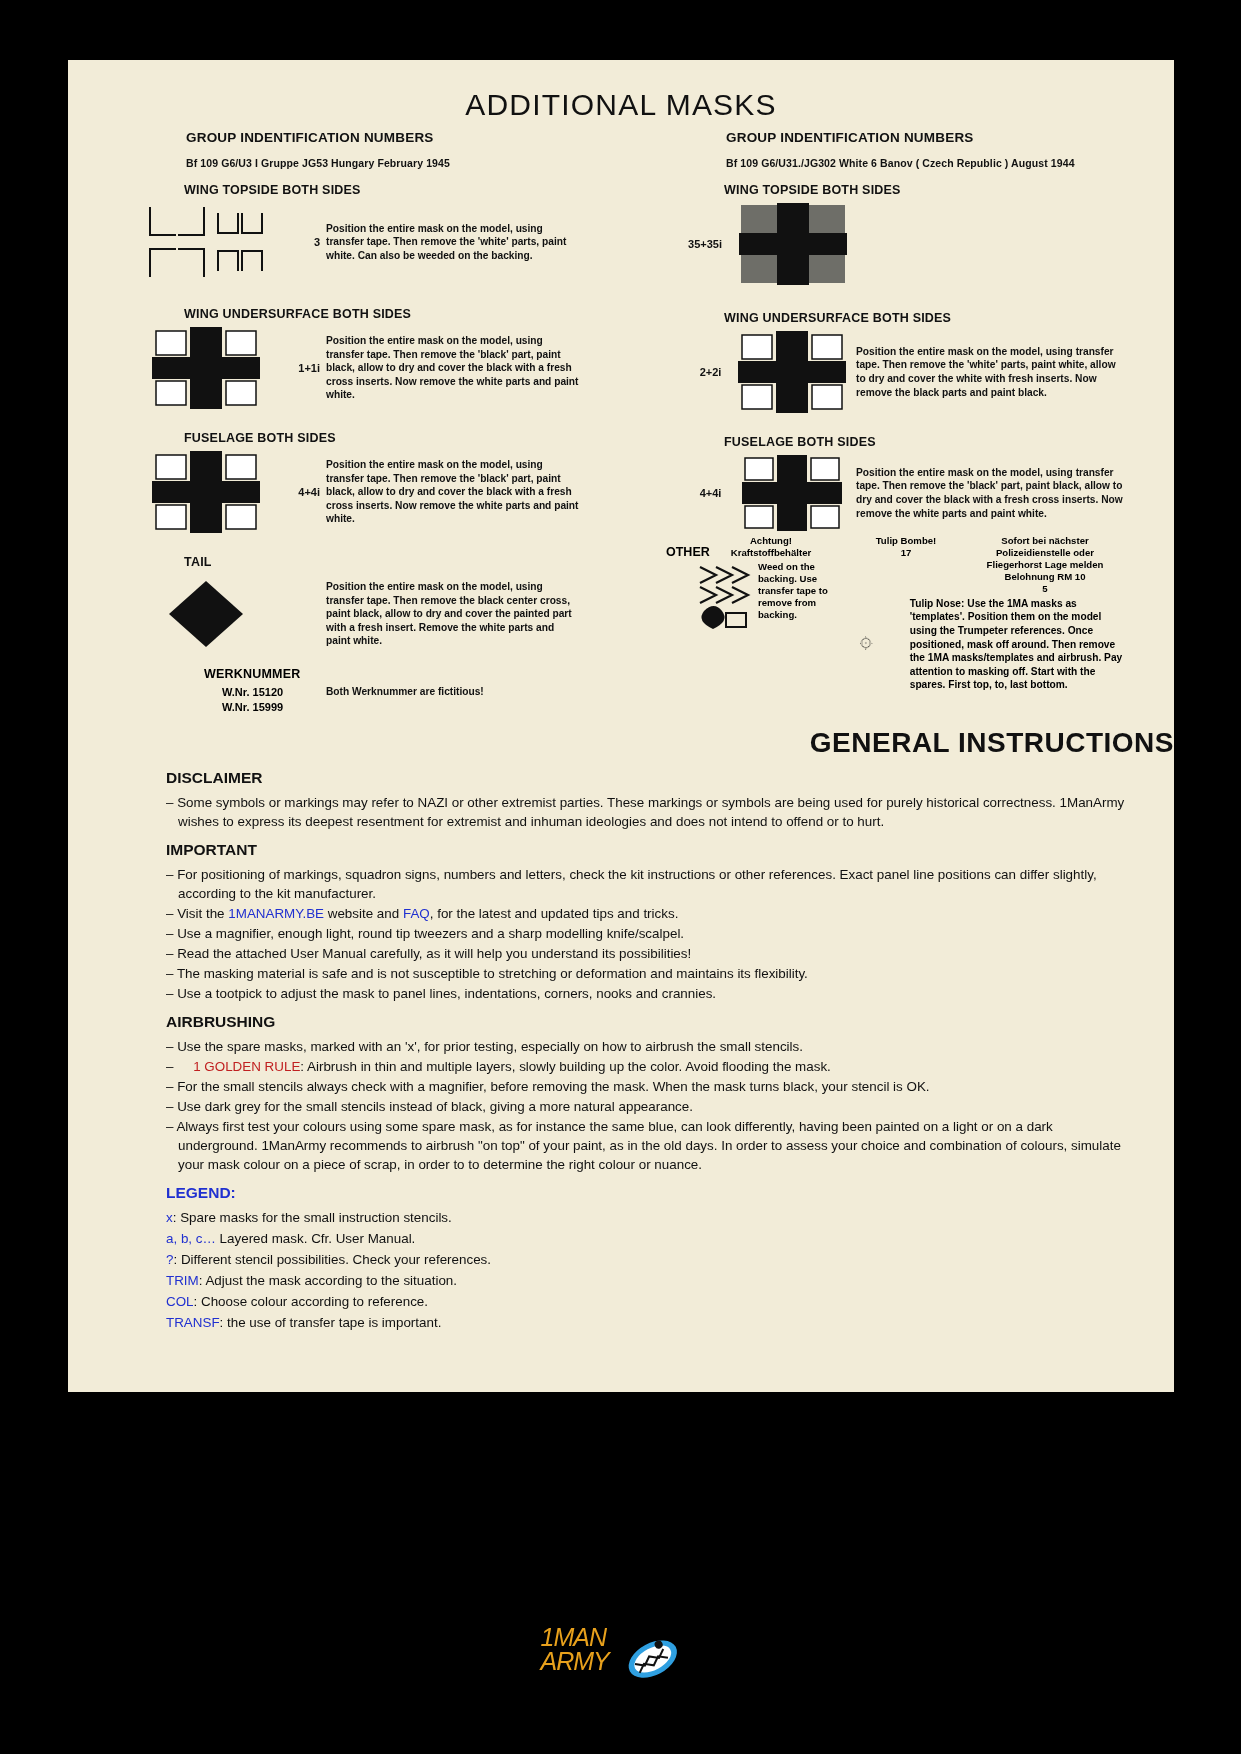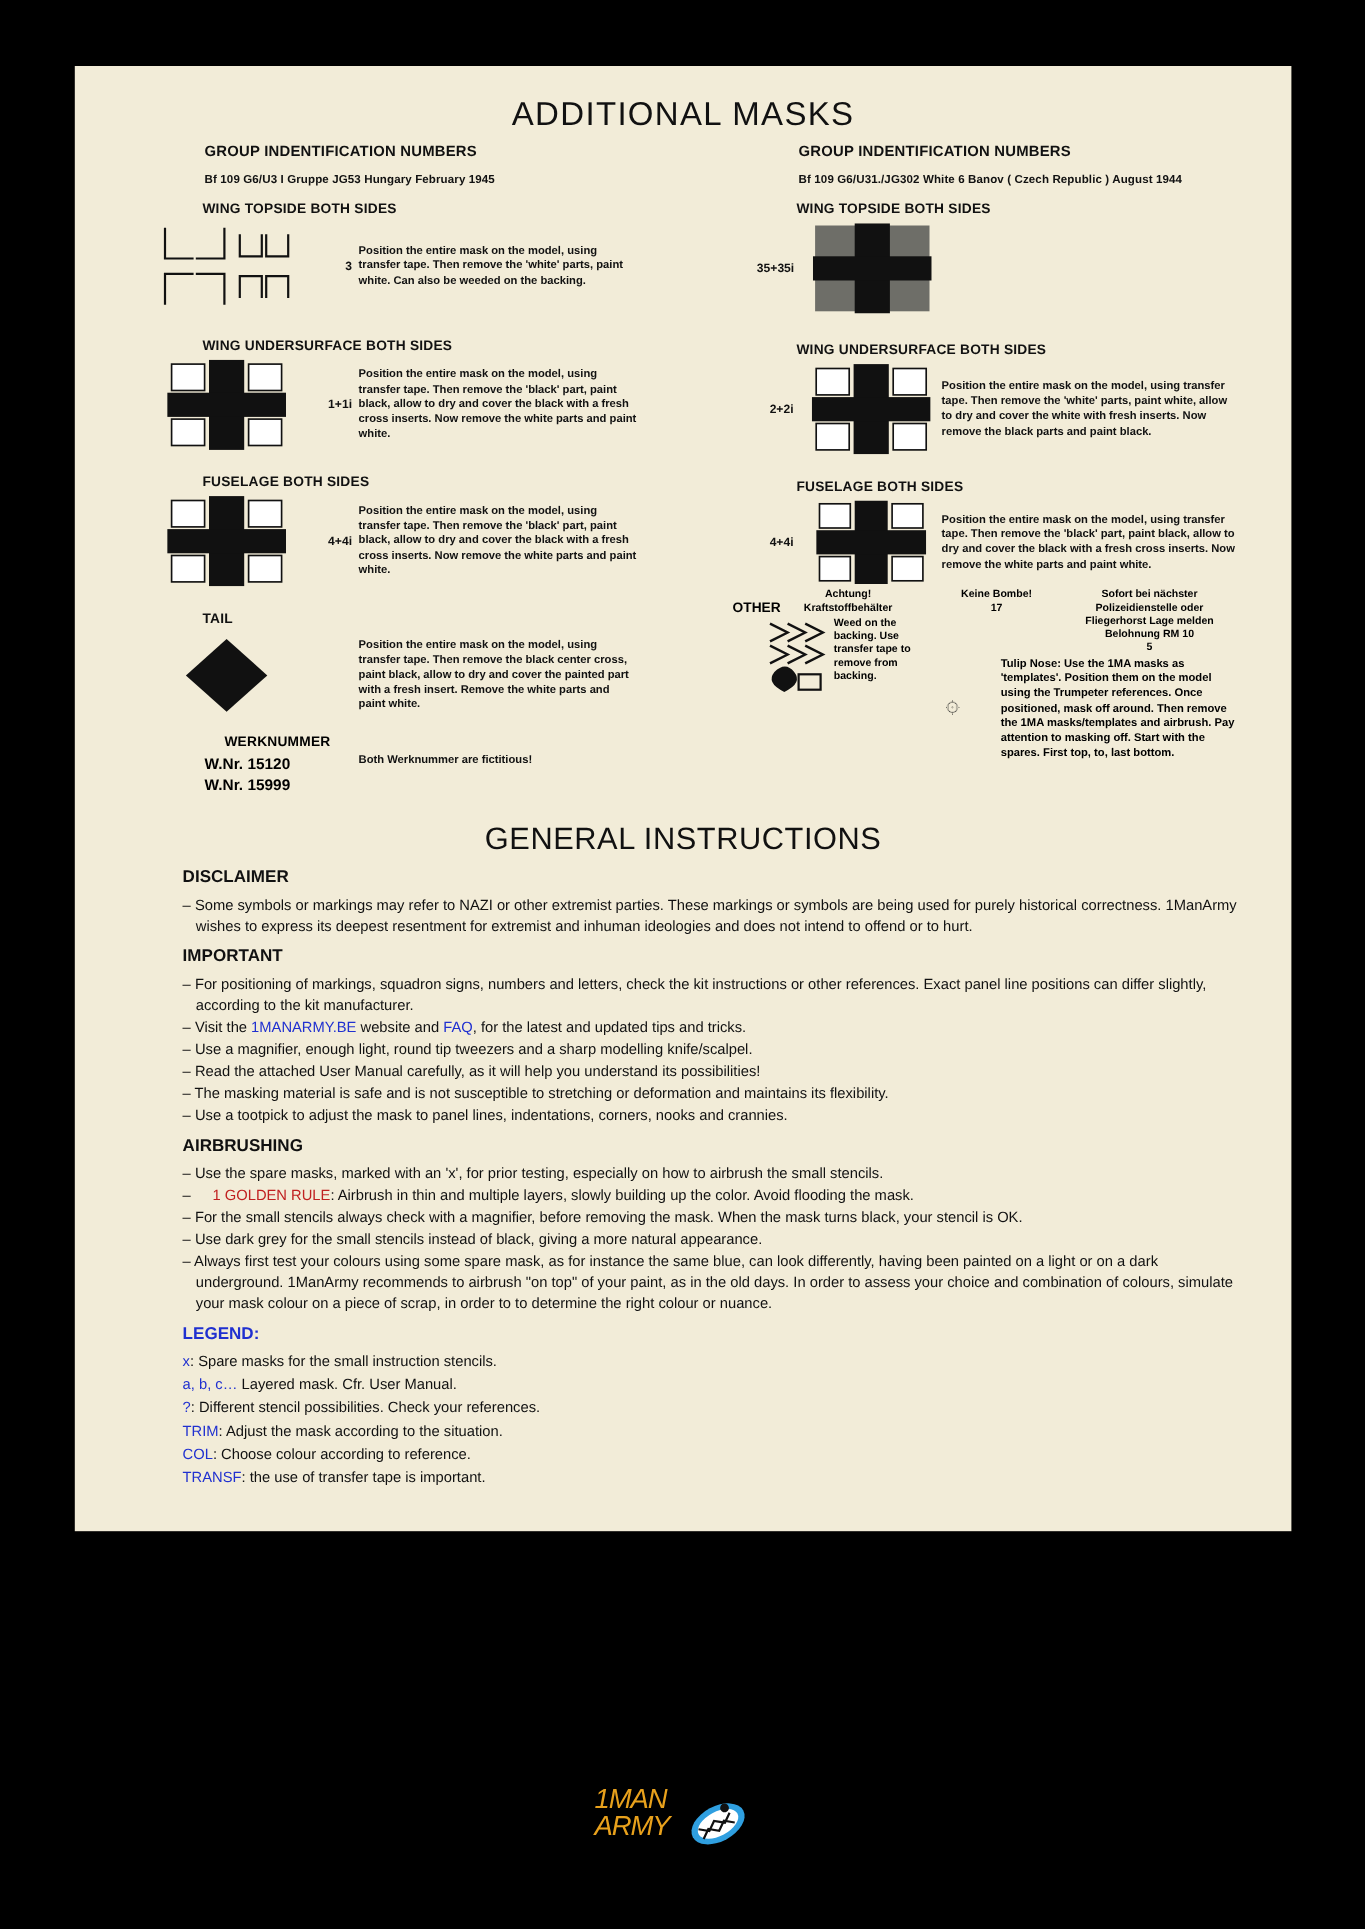--- a/index.html
+++ b/index.html
@@ -48,30 +48,30 @@
   .artbox{width:160px;display:flex;justify-content:center;align-items:center;}
   .code{font-size:11px;font-weight:bold;color:#111;width:34px;text-align:right;padding-right:6px;}
   .note{
     font-size:10.2px;font-weight:bold;color:#111;
     line-height:1.33;max-width:255px;
   }
   .note.wide{max-width:270px;}
   svg{display:block;}
 
   .wn-title{font-size:12.5px;font-weight:bold;margin:14px 0 4px 78px;letter-spacing:.2px;}
-  .wn-line{font-size:14px;font-weight:bold;margin-left:60px;line-height:1.35;}
+  .wn-line{font-size:11px;font-weight:bold;margin-left:96px;line-height:1.35;}
   .wn-note{font-size:10.2px;font-weight:bold;margin-left:0;}
 
   .other-title{font-size:12.5px;font-weight:bold;margin:14px 0 2px 0px;}
   .kl{font-size:9.6px;font-weight:bold;text-align:center;line-height:1.25;}
   .tulip-txt{font-size:10.2px;font-weight:bold;line-height:1.33;max-width:255px;margin-left:28px;}
 
   .gen-title{
-    text-align:center;font-size:28px;color:#111;font-weight:400;
-    margin:18px 0 10px 0;letter-spacing:.5px;
+    text-align:right;font-size:28px;color:#111;font-weight:700;
+    margin:6px 0 10px 0;letter-spacing:.5px;
   }
   .gen{padding:0 40px 0 98px;}
   .h2{font-size:15.5px;font-weight:bold;color:#111;margin:10px 0 6px 0;}
   .p{font-size:13.4px;color:#111;line-height:1.42;margin:0 0 1px 0;}
   .p.ind{padding-left:12px;text-indent:-12px;}
   .blue{color:#2030d0;}
   .red{color:#c02020;margin-left:16px;}
   .legend .p{margin-bottom:2px;}
 
   .logo{
@@ -259,21 +259,21 @@
               <path d="M8 50 q10 -10 18 0 q8 10 -9 18 q-17 -8 -9 -18 z" fill="#111"></path>
               <rect x="30" y="52" width="20" height="14" fill="none" stroke="#111" stroke-width="2"></rect>
             </svg>
             <div class="kl" style="text-align:left;width:76px;">Weed on the backing. Use transfer tape to remove from backing.</div>
           </div>
         </div>
 
         <div style="flex:1;">
           <div style="display:flex;gap:10px;align-items:flex-start;">
             <div style="width:96px;">
-              <div class="kl">Keine Bombe!</div>
+              <div class="kl">Tulip Bombe!</div>
               <div class="kl">17</div>
             </div>
             <div style="flex:1;">
               <div class="kl">Sofort bei nächster Polizeidienstelle oder</div>
               <div class="kl">Fliegerhorst Lage melden</div>
               <div class="kl">Belohnung RM 10</div>
               <div class="kl">5</div>
             </div>
           </div>
 

